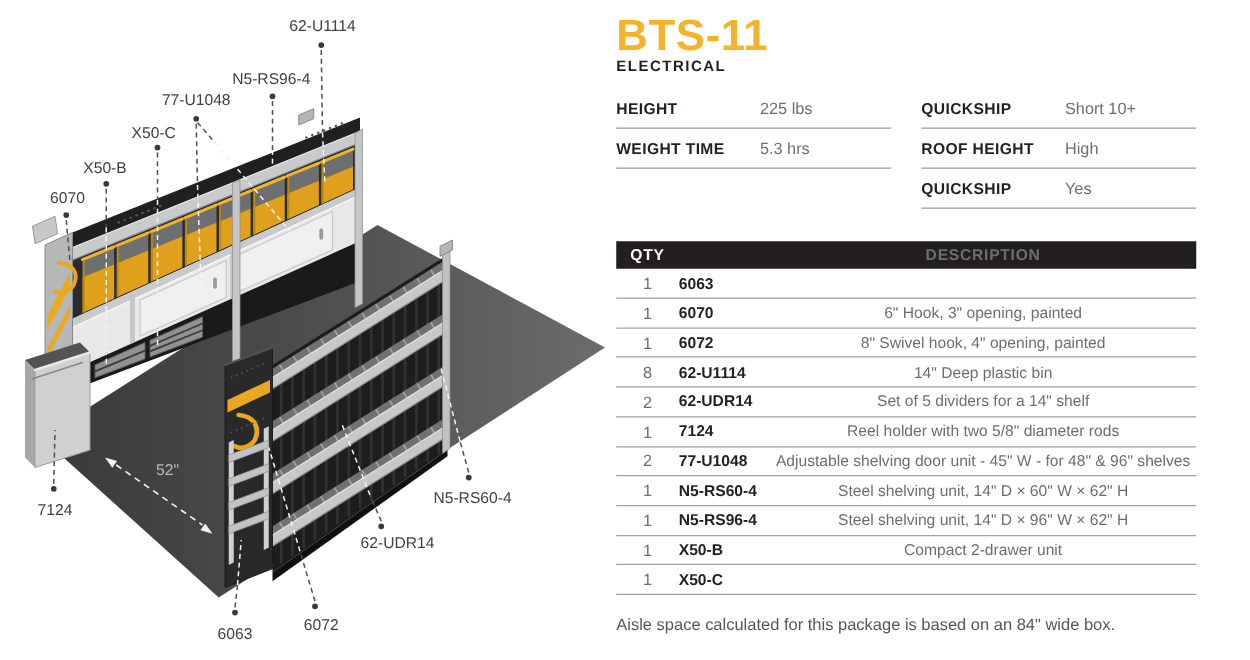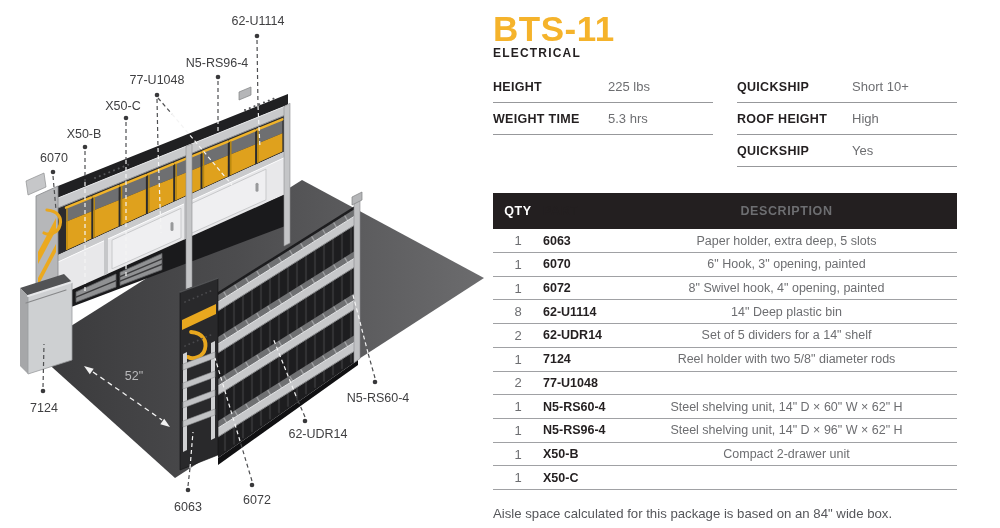--- a/index.html
+++ b/index.html
@@ -17,21 +17,21 @@
   h1{margin:0;font-size:35px;line-height:0.95;font-weight:bold;color:#f5b32b;letter-spacing:.5px;}
   h2{margin:2px 0 0;font-size:12px;line-height:1;font-weight:bold;color:#231f20;letter-spacing:1.2px;}
 
   .specs{display:flex;gap:24px;margin-top:12px;}
   .spec-col{flex:1;min-width:0;}
   .spec-row{display:flex;align-items:center;height:32px;border-bottom:1px solid #97989b;box-sizing:border-box;}
   .spec-label{flex:none;width:115px;font-size:12.5px;font-weight:bold;color:#231f20;letter-spacing:.3px;}
   .spec-value{font-size:13px;color:#6d6e71;white-space:nowrap;}
 
   .parts{margin-top:26px;}
-  .parts-head{display:grid;grid-template-columns:50px 73px 1fr;height:36px;background:#231f20;color:#ffffff;
+  .parts-head{display:grid;grid-template-columns:50px 73px 1fr;height:22px;background:#231f20;color:#ffffff;
     align-items:center;font-weight:bold;font-size:12.5px;letter-spacing:.6px;}
   .parts-row{display:grid;grid-template-columns:50px 73px 1fr;height:23.73px;align-items:center;
     border-bottom:1px solid #a0a1a4;box-sizing:border-box;}
   .c-qty{text-align:center;}
   .parts-row .c-qty{font-size:13px;color:#6d6e71;}
   .c-part{font-weight:bold;font-size:12.5px;color:#231f20;white-space:nowrap;}
   .c-desc{font-size:12.5px;color:#6d6e71;white-space:nowrap;text-align:center;}
 
   .footnote{margin:16px 0 12px;font-size:13.2px;color:#55565a;}
 </style>
@@ -318,21 +318,20 @@
 
   <div class="parts">
     <div class="parts-head">
       <span class="c-qty">QTY</span>
       <span class="c-part">PART</span>
       <span class="c-desc">DESCRIPTION</span>
     </div>
     <div class="parts-row">
       <span class="c-qty">1</span>
       <span class="c-part">6063</span>
-      <span class="c-desc">Paper holder, extra deep, 5 slots</span>
     </div>
     <div class="parts-row">
       <span class="c-qty">1</span>
       <span class="c-part">6070</span>
       <span class="c-desc">6" Hook, 3" opening, painted</span>
     </div>
     <div class="parts-row">
       <span class="c-qty">1</span>
       <span class="c-part">6072</span>
       <span class="c-desc">8" Swivel hook, 4" opening, painted</span>
@@ -348,20 +347,21 @@
       <span class="c-desc">Set of 5 dividers for a 14" shelf</span>
     </div>
     <div class="parts-row">
       <span class="c-qty">1</span>
       <span class="c-part">7124</span>
       <span class="c-desc">Reel holder with two 5/8" diameter rods</span>
     </div>
     <div class="parts-row">
       <span class="c-qty">2</span>
       <span class="c-part">77-U1048</span>
+      <span class="c-desc">Adjustable shelving door unit - 45" W - for 48" &amp; 96" shelves</span>
     </div>
     <div class="parts-row">
       <span class="c-qty">1</span>
       <span class="c-part">N5-RS60-4</span>
       <span class="c-desc">Steel shelving unit, 14" D × 60" W × 62" H</span>
     </div>
     <div class="parts-row">
       <span class="c-qty">1</span>
       <span class="c-part">N5-RS96-4</span>
       <span class="c-desc">Steel shelving unit, 14" D × 96" W × 62" H</span>

